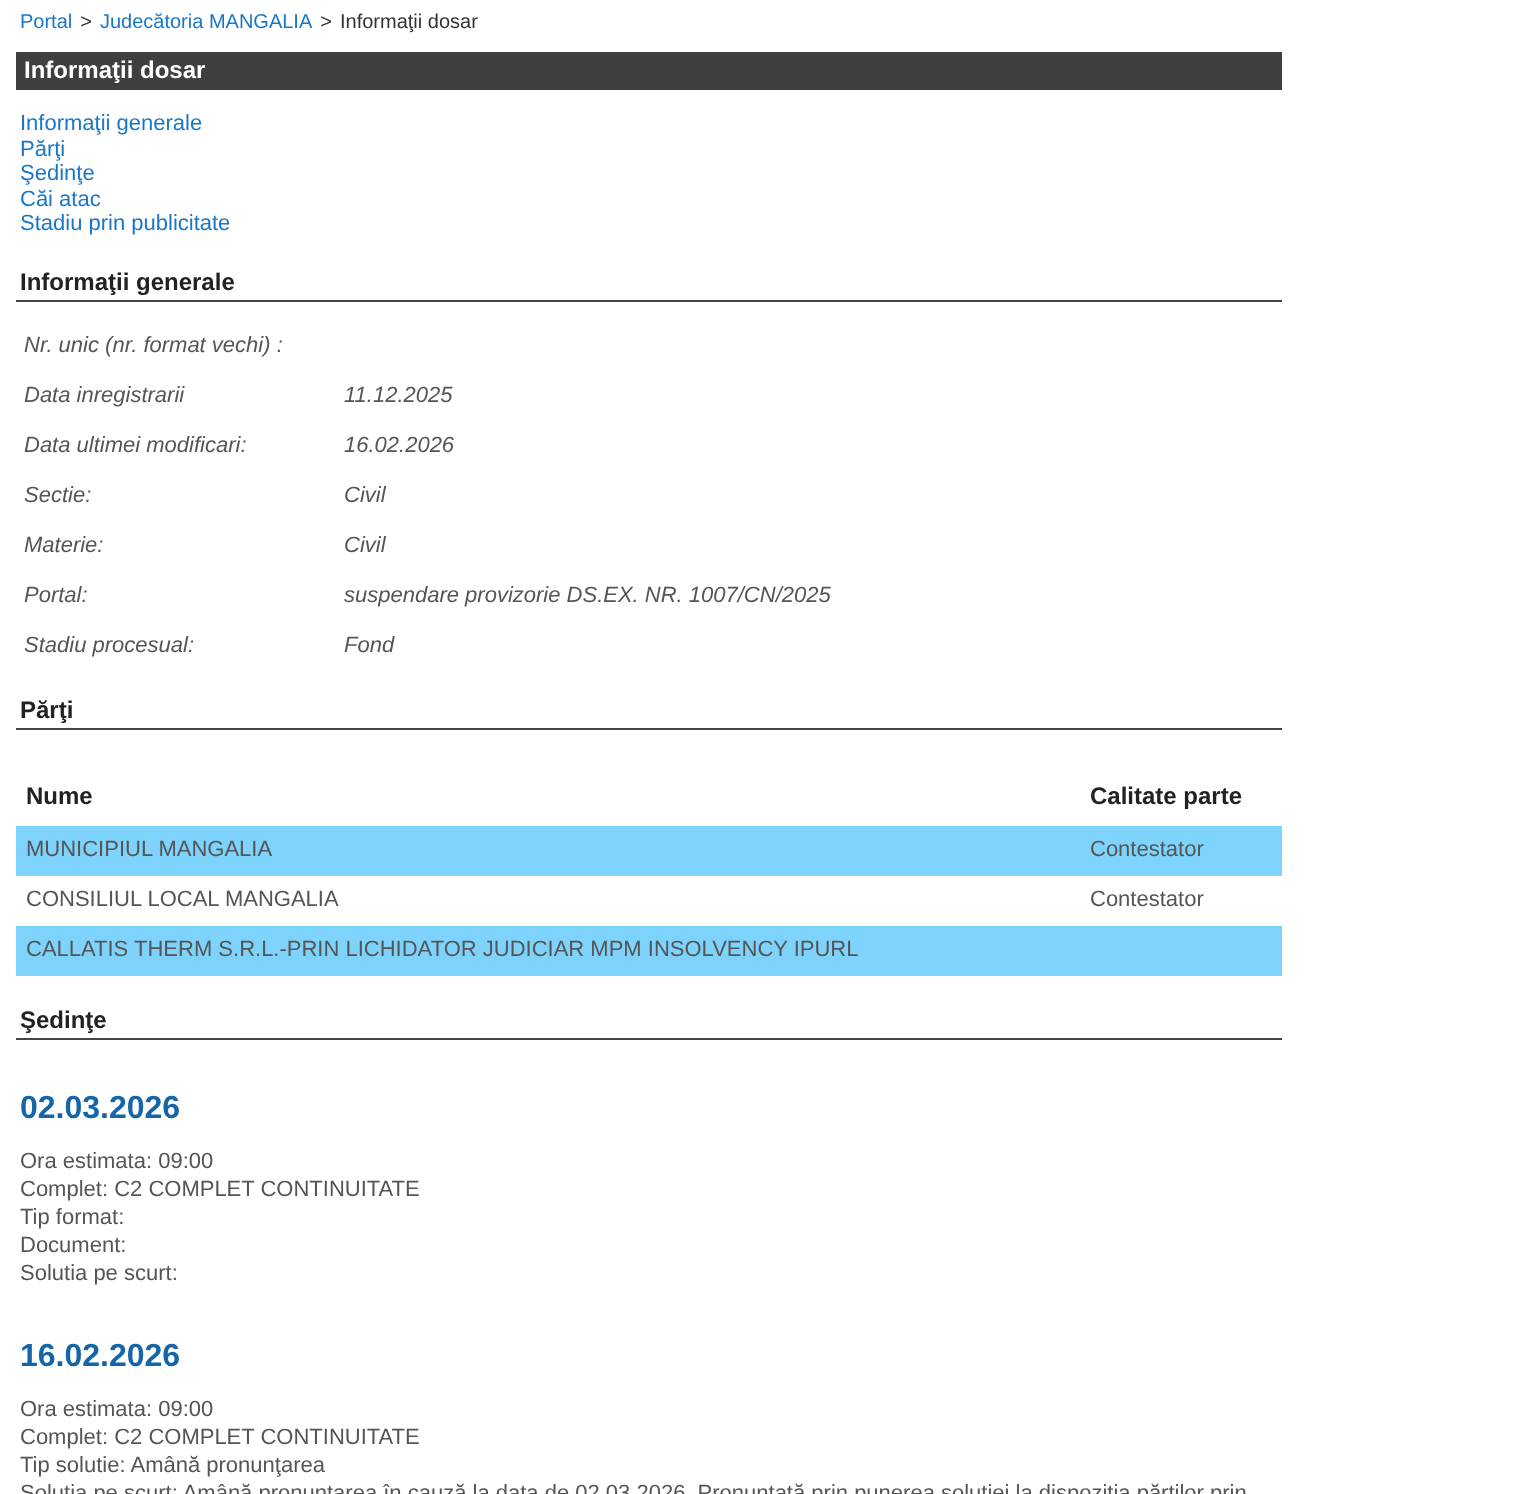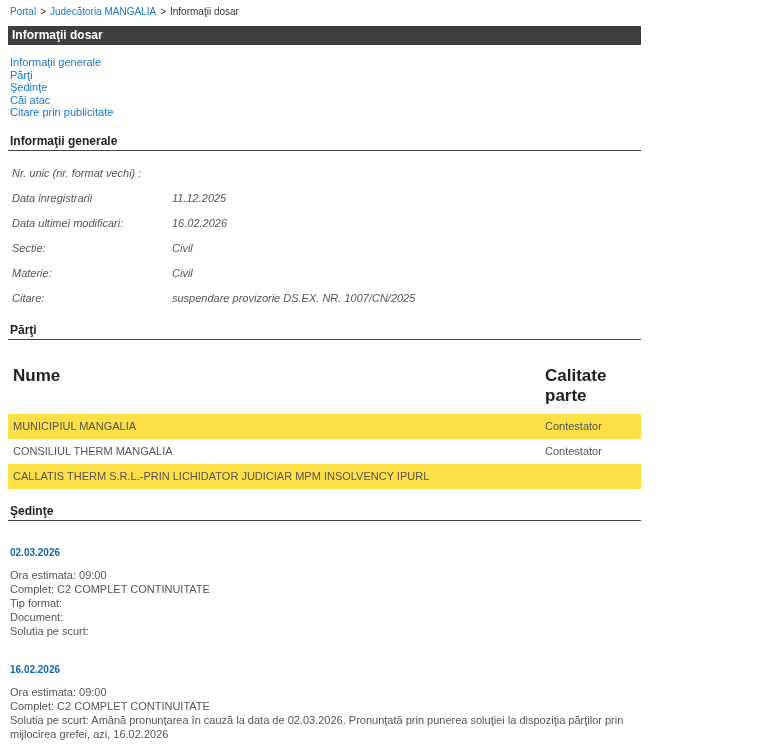--- a/index.html
+++ b/index.html
@@ -83,39 +83,39 @@
   .field-label { width: 160px; flex-shrink: 0; }
   .field-value { flex: 1; }
   
   .table-header {
     display: flex;
     margin-top: 26px;
     margin-bottom: 8px;
     padding-left: 5px;
     font-weight: bold;
     color: #222222;
-    font-size: 17px;
+    font-size: 12px;
   }
   .party-row {
     display: flex;
     height: 25px;
     line-height: 25px;
     padding-left: 5px;
   }
-  .party-row.odd { background: #fde047; }
+  .party-row.odd { background: #7dd3fc; }
   .col-name { flex: 1; }
   .col-role { width: 96px; flex-shrink: 0; margin-left: 23px; }
   
   .session { padding-left: 2px; }
   .session-date {
     display: inline-block;
     margin-top: 26px;
     color: #1565a8;
     font-weight: bold;
-    font-size: 10px;
+    font-size: 16px;
     text-decoration: none;
     cursor: pointer;
   }
   .session-details {
     margin-top: 10px;
     line-height: 14px;
   }
   .session-details div { min-height: 14px; }
 </style>
 </head>
@@ -127,21 +127,21 @@
     <a href="#">Portal</a><span class="crumb-sep">&gt;</span><a href="#">Judecătoria MANGALIA</a><span class="crumb-sep">&gt;</span><span>Informaţii dosar</span>
   </div>
 
   <div class="title-bar">Informaţii dosar</div>
 
   <div class="page-nav">
     <a href="#">Informaţii generale</a>
     <a href="#">Părţi</a>
     <a href="#">Şedinţe</a>
     <a href="#">Căi atac</a>
-    <a href="#">Citare prin publicitate</a>
+    <a href="#">Stadiu prin publicitate</a>
   </div>
 
   <div class="section-heading heading-general">Informaţii generale</div>
 
   <div class="fields">
     <div class="field-row">
       <div class="field-label">Nr. unic (nr. format vechi) :</div>
     </div>
     <div class="field-row">
       <div class="field-label">Data inregistrarii</div>
@@ -153,38 +153,42 @@
     </div>
     <div class="field-row">
       <div class="field-label">Sectie:</div>
       <div class="field-value">Civil</div>
     </div>
     <div class="field-row">
       <div class="field-label">Materie:</div>
       <div class="field-value">Civil</div>
     </div>
     <div class="field-row">
-      <div class="field-label">Citare:</div>
+      <div class="field-label">Portal:</div>
       <div class="field-value">suspendare provizorie DS.EX. NR. 1007/CN/2025</div>
+    </div>
+    <div class="field-row">
+      <div class="field-label">Stadiu procesual:</div>
+      <div class="field-value">Fond</div>
     </div>
   </div>
 
   <div class="section-heading heading-parties">Părţi</div>
 
   <div class="table-header">
     <div class="col-name">Nume</div>
     <div class="col-role">Calitate parte</div>
   </div>
   <div>
     <div class="party-row odd">
       <div class="col-name">MUNICIPIUL MANGALIA</div>
       <div class="col-role">Contestator</div>
     </div>
     <div class="party-row">
-      <div class="col-name">CONSILIUL THERM MANGALIA</div>
+      <div class="col-name">CONSILIUL LOCAL MANGALIA</div>
       <div class="col-role">Contestator</div>
     </div>
     <div class="party-row odd">
       <div class="col-name">CALLATIS THERM S.R.L.-PRIN LICHIDATOR JUDICIAR MPM INSOLVENCY IPURL</div>
     </div>
   </div>
 
   <div class="section-heading heading-sessions">Şedinţe</div>
 
   <div class="session">
@@ -196,17 +200,18 @@
       <div>Document:</div>
       <div>Solutia pe scurt:</div>
     </div>
   </div>
 
   <div class="session">
     <a href="#" class="session-date">16.02.2026</a>
     <div class="session-details">
       <div>Ora estimata: 09:00</div>
       <div>Complet: C2 COMPLET CONTINUITATE</div>
+      <div>Tip solutie: Amână pronunţarea</div>
       <div>Solutia pe scurt: Amână pronunţarea în cauză la data de 02.03.2026. Pronunţată prin punerea soluţiei la dispoziţia părţilor prin mijlocirea grefei, azi, 16.02.2026</div>
     </div>
   </div>
 
 </div>
 
 </body></html>

